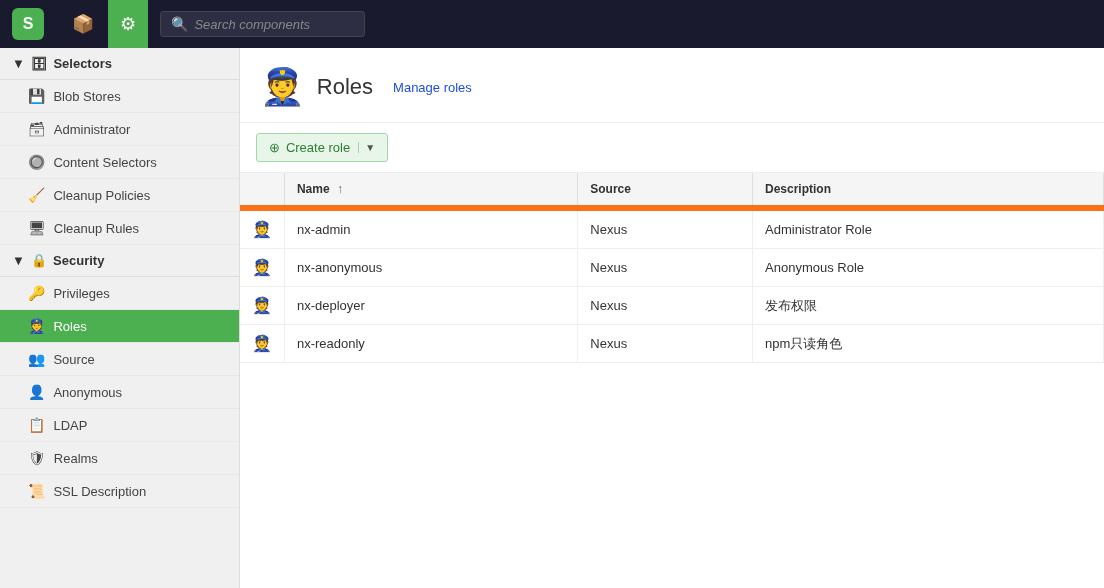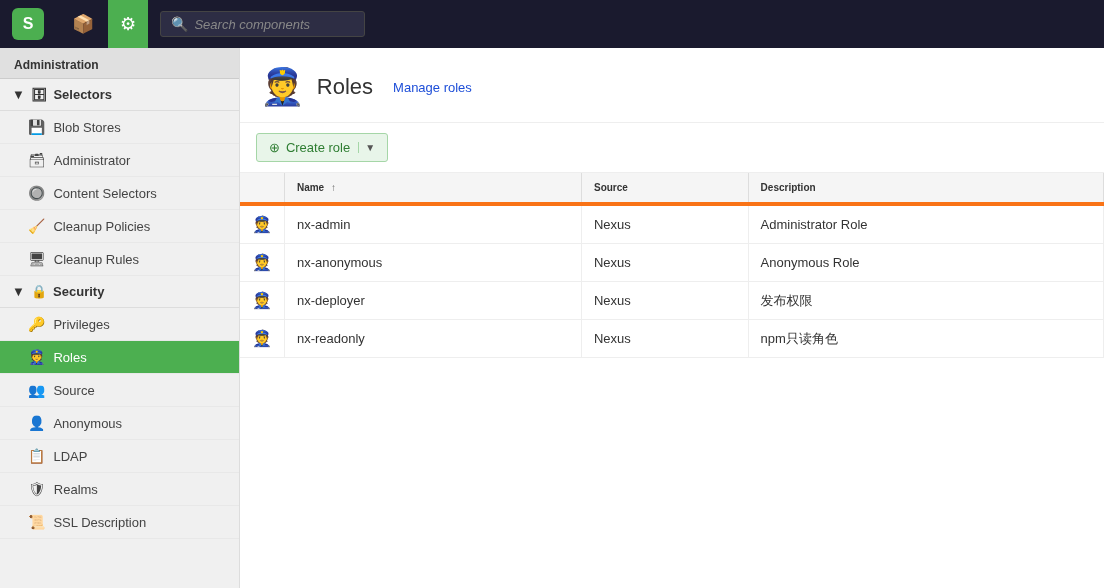--- a/index.html
+++ b/index.html
@@ -192,25 +192,25 @@
       margin-left: 2px;
     }
 
     
     .data-table {
       width: 100%;
       border-collapse: collapse;
     }
     .data-table th {
       background: #f5f5f5;
-      border-bottom: 4px solid #f97316;
+      border-bottom: 6px solid #f97316;
       border-right: 1px solid #ddd;
       padding: 9px 12px;
       text-align: left;
-      font-size: 10px;
+      font-size: 12px;
       font-weight: bold;
       color: #333;
     }
     .data-table th:first-child {
       width: 36px;
       text-align: center;
     }
     .data-table th .sort-icon { margin-left: 4px; color: #666; }
     .data-table td {
       padding: 9px 12px;
@@ -242,21 +242,20 @@
   </div>
   <div class="topbar-search">
     <span class="search-icon-svg">🔍</span>
     <input type="text" placeholder="Search components" style="">
   </div>
 </div>
 
 <div class="main-layout">
 
   <div class="sidebar">
-    <div class="sidebar-section-header">Administration</div>
 
     <div class="sidebar-group">
       <div class="sidebar-group-header">
         <span>▼</span>
         <span>🗄</span>
         <span>Selectors</span>
       </div>
       <div class="sidebar-item">
         <span class="item-icon">💾</span>
         <span>Blob Stores</span>

